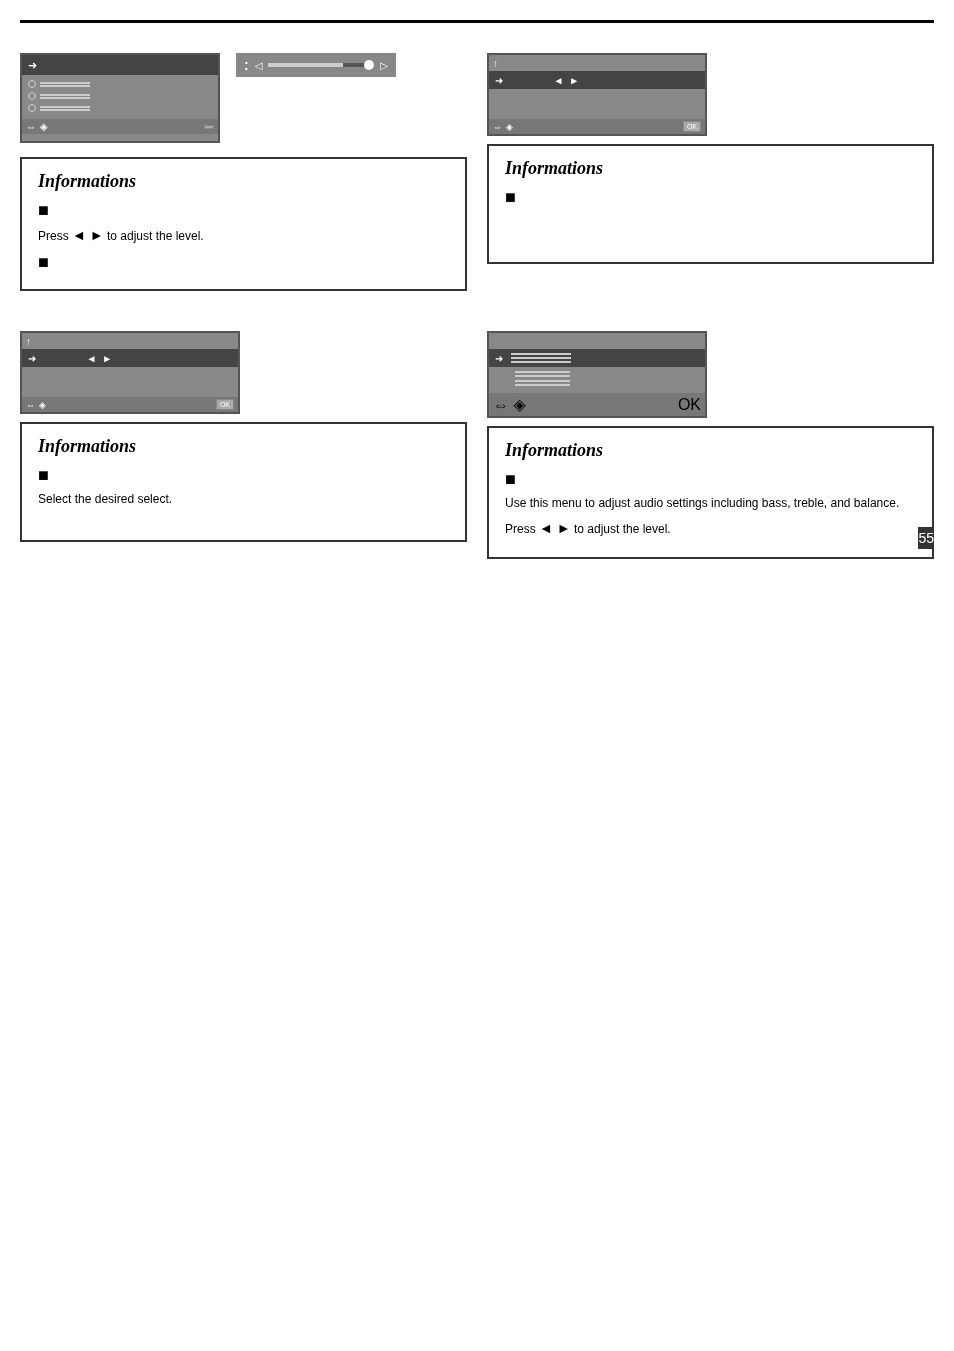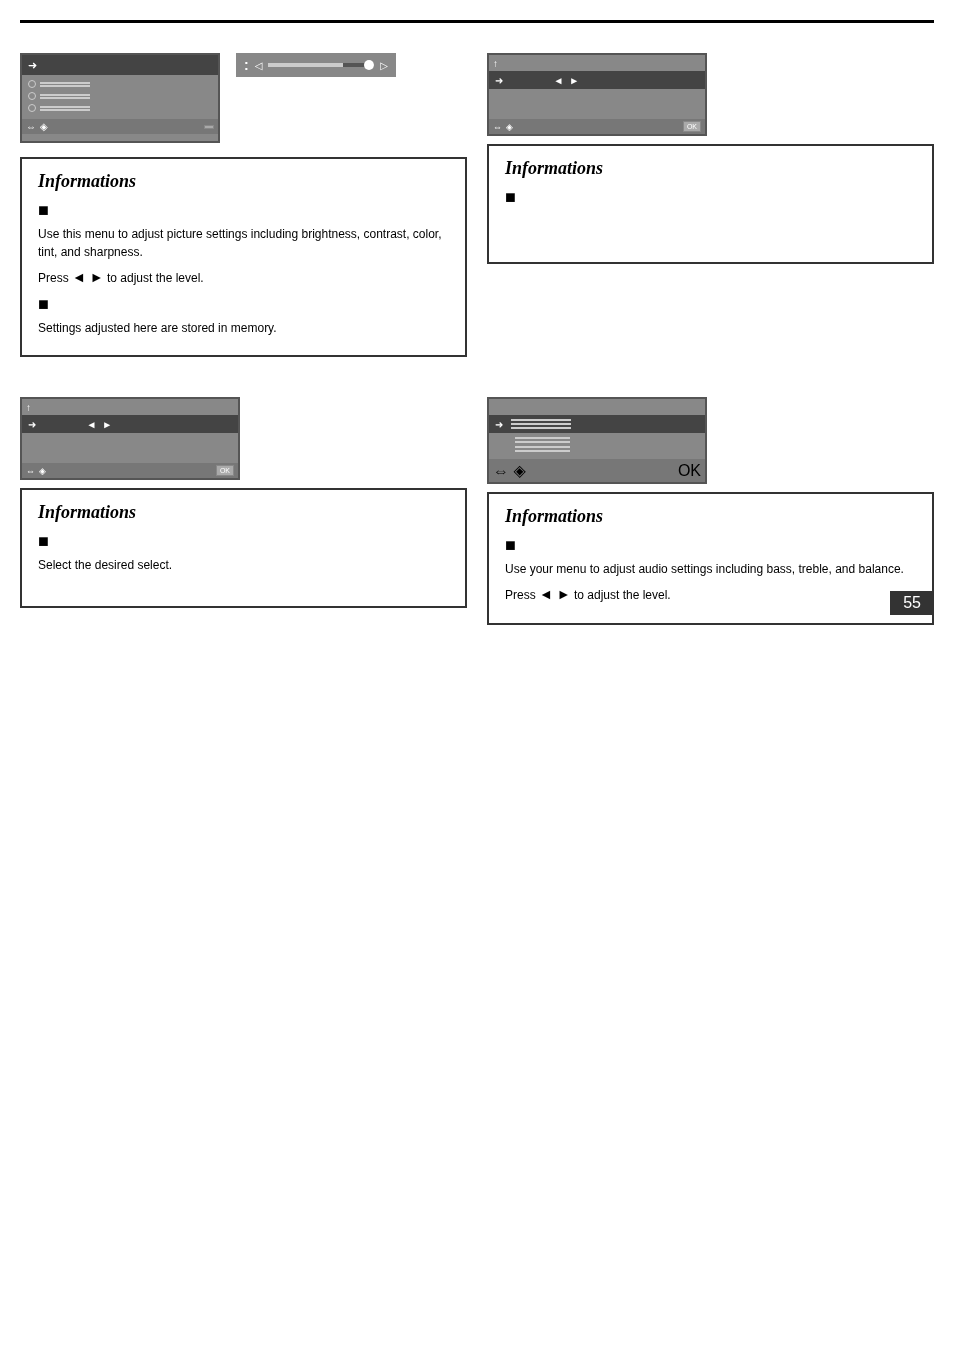--- a/index.html
+++ b/index.html
@@ -426,26 +426,24 @@
               <div class="volume-knob"></div>
             </div>
             <span class="volume-icon-right">▷</span>
           </div>
         </div>
       </div>
 
       <div class="info-box">
         <div class="info-title">Informations</div>
         <span class="info-bullet">■</span>
-        <p class="info-text">Use this menu to adjust picture settings including brightness, contrast, color, tint, and sharpness.</p>
         <p class="info-text">
           Press <span class="info-arrows">◄  ►</span> to adjust the level.
         </p>
         <span class="info-bullet">■</span>
-        <p class="info-text">Settings adjusted here are stored in memory.</p>
       </div>
 
     </div>
 
     <div class="right-col">
 
       <div class="small-screen">
         <div class="sm-top-bar">
           <span>↑</span>
         </div>
@@ -544,27 +542,27 @@
           </div>
           <div class="sm-ok">
             <span>OK</span>
           </div>
         </div>
       </div>
 
       <div class="info-box">
         <div class="info-title">Informations</div>
         <span class="info-bullet">■</span>
-        <p class="info-text">Use your menu to adjust audio settings including bass, treble, and balance.</p>
+        <p class="info-text">Use this menu to adjust audio settings including bass, treble, and balance.</p>
         <p class="info-text">
           Press <span class="info-arrows">◄  ►</span> to adjust the level.
         </p>
       </div>
 
-      <div style="position:absolute;right:0;bottom:10px;background:#333;color:#fff;padding:3px 13px;font-size:16px;">
+      <div style="position:absolute;right:0;bottom:10px;background:#333;color:#fff;padding:3px 0;font-size:14px;">
         <span>55</span>
       </div>
 
     </div>
 
   </div>
 
 </div>
 
 </body></html>

